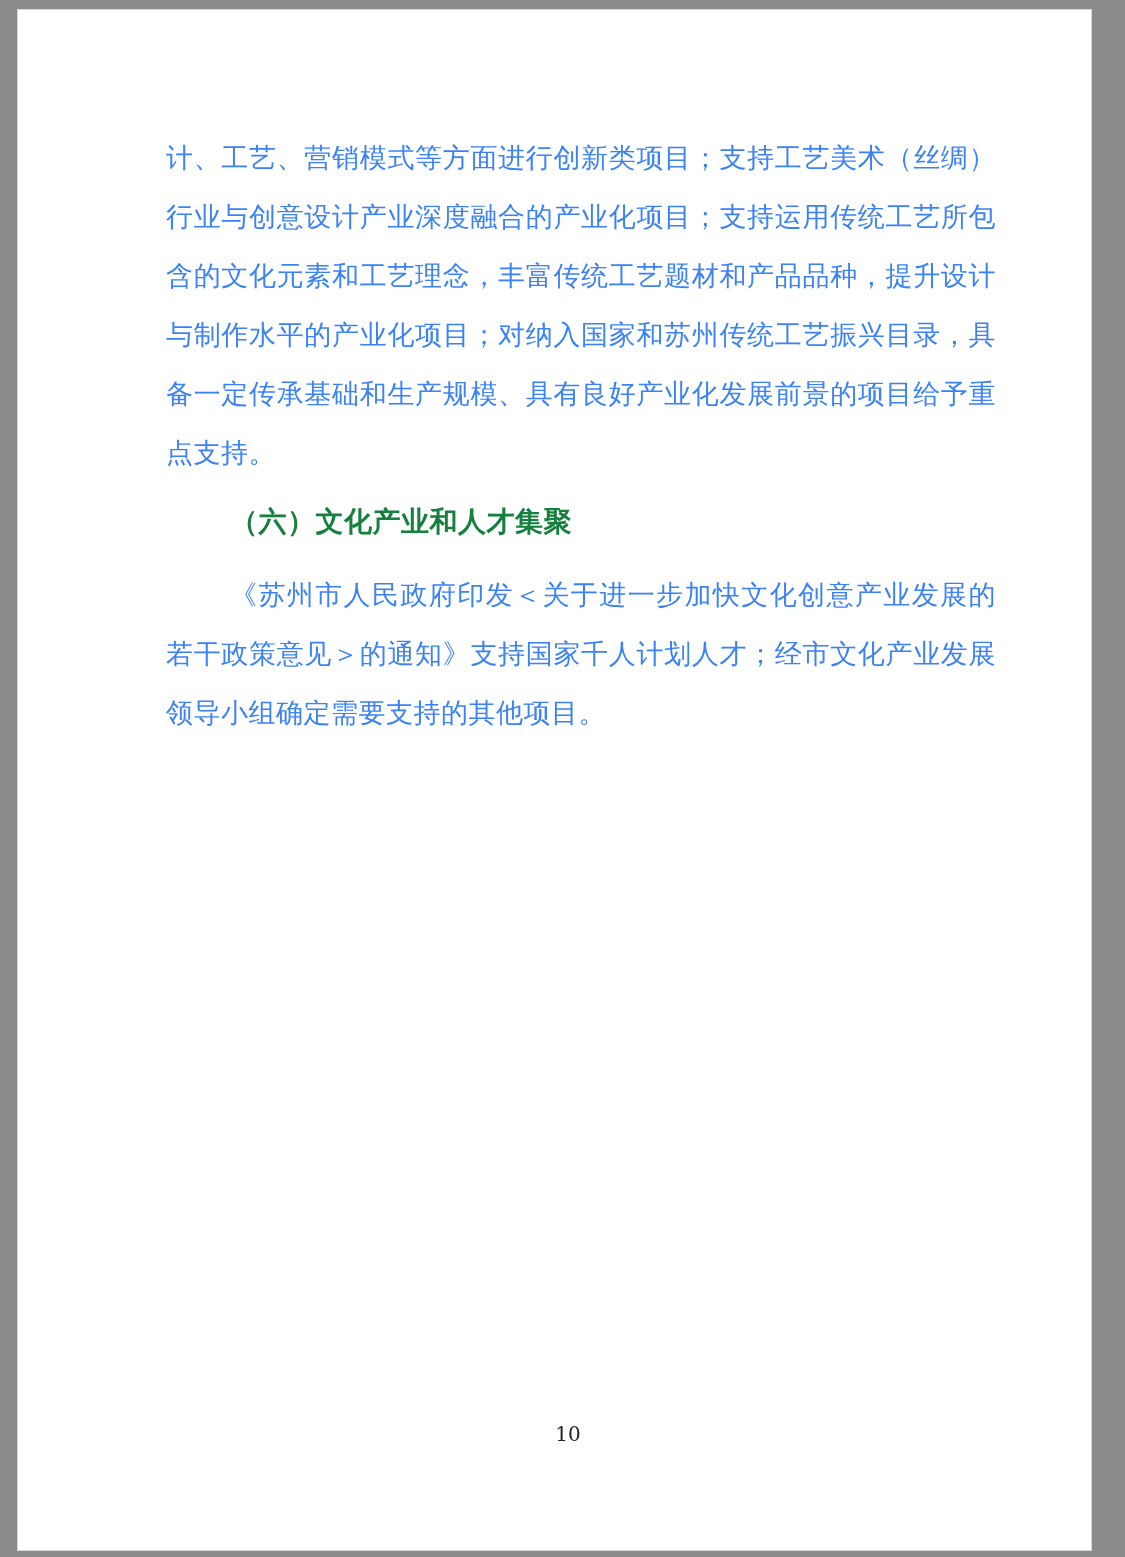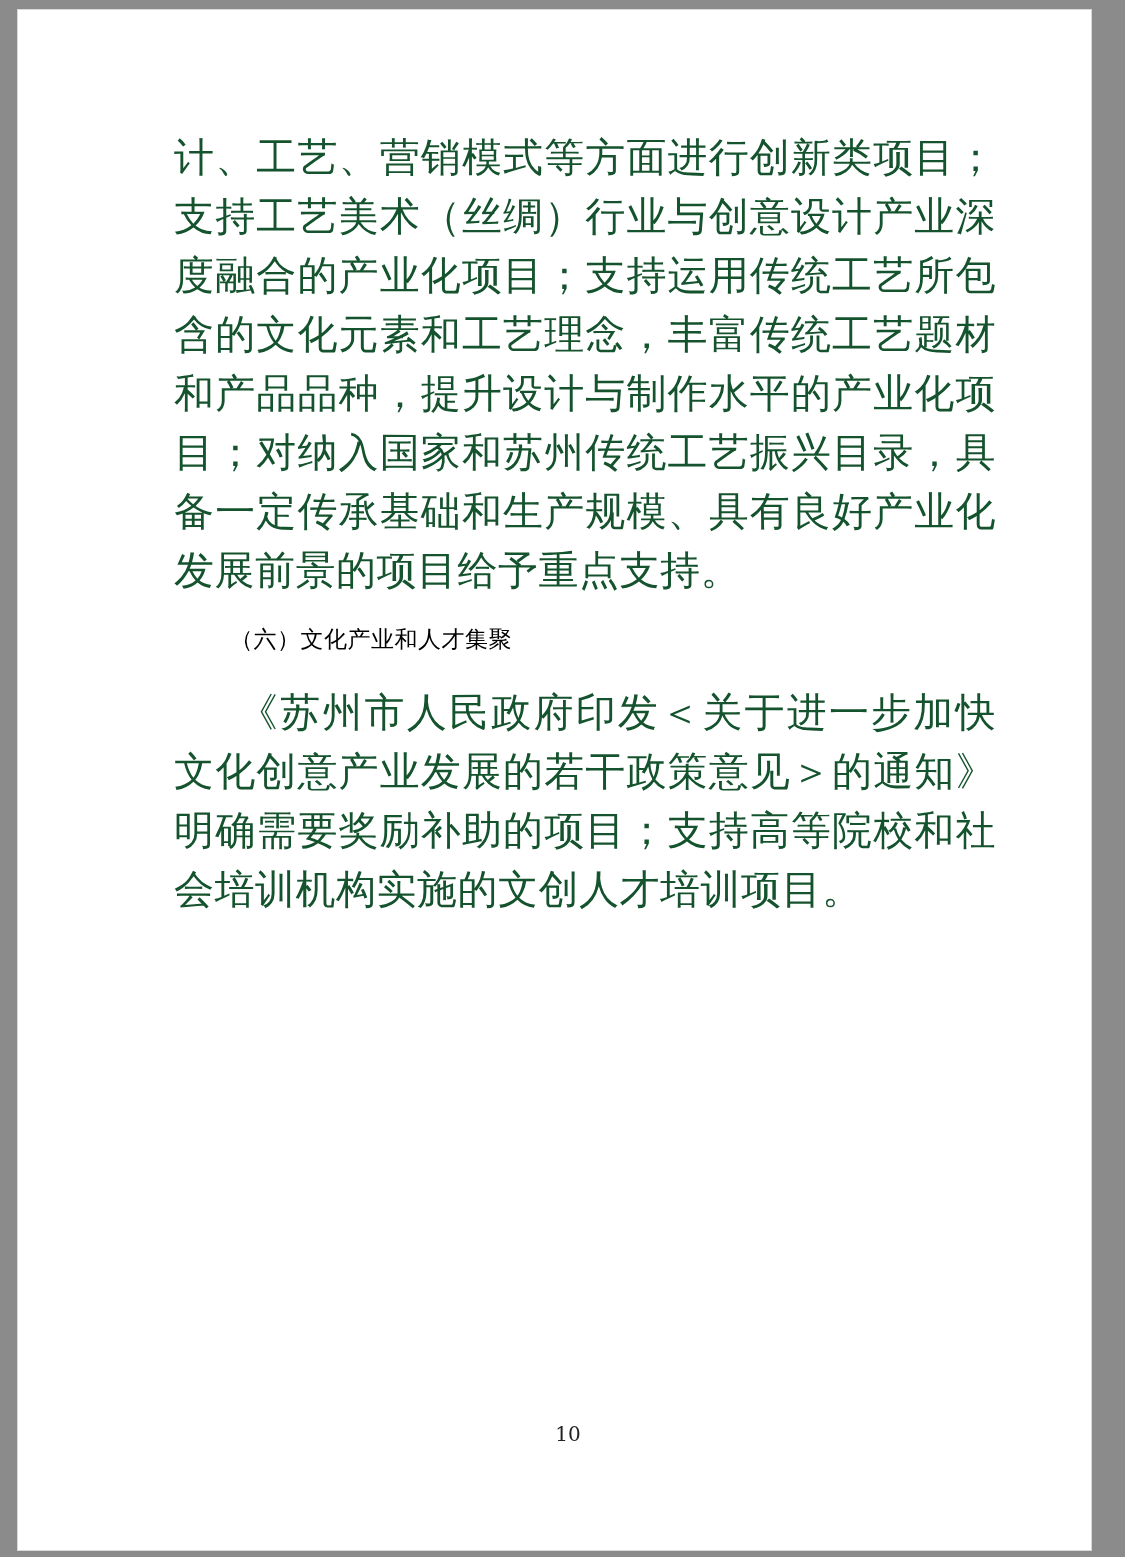--- a/index.html
+++ b/index.html
@@ -24,38 +24,38 @@
     overflow: hidden;
   }
   .content {
     position: absolute;
     left: 148px;
     top: 118px;
     width: 830px;
   }
   .para {
     font-family: "DejaVu Serif", "Liberation Serif", serif;
-    font-size: 40px;
+    font-size: 27px;
     line-height: 59px;
-    color: #14532d;
+    color: #3b82f6;
     text-align: justify;
     text-justify: inter-ideograph;
     letter-spacing: 0.5px;
-    margin: 0 0 0 8px;
+    margin: 0 0 0 0;
     word-break: break-all;
   }
   .indent {
     text-indent: 64px;
   }
   .heading {
     font-family: "DejaVu Serif", "Liberation Serif", serif;
-    font-size: 23px;
+    font-size: 28px;
     line-height: 59px;
-    color: #000000;
-    font-weight: 400;
+    color: #15803d;
+    font-weight: 700;
     text-indent: 64px;
     letter-spacing: 0.5px;
     margin: 0;
   }
   .gap-sm { height: 10px; }
   .gap-md { height: 14px; }
   .page-number {
     position: absolute;
     left: 0;
     right: 0;
@@ -76,18 +76,18 @@
     <p class="para">计、工艺、营销模式等方面进行创新类项目；支持工艺美术（丝绸）行业与创意设计产业深度融合的产业化项目；支持运用传统工艺所包含的文化元素和工艺理念，丰富传统工艺题材和产品品种，提升设计与制作水平的产业化项目；对纳入国家和苏州传统工艺振兴目录，具备一定传承基础和生产规模、具有良好产业化发展前景的项目给予重点支持。</p>
 
     <div class="gap-sm"></div>
 
     <p class="heading">（六）文化产业和人才集聚</p>
 
 
     <div class="gap-md"></div>
 
 
-    <p class="para indent">《苏州市人民政府印发＜关于进一步加快文化创意产业发展的若干政策意见＞的通知》明确需要奖励补助的项目；支持高等院校和社会培训机构实施的文创人才培训项目。</p>
+    <p class="para indent">《苏州市人民政府印发＜关于进一步加快文化创意产业发展的若干政策意见＞的通知》支持国家千人计划人才；经市文化产业发展领导小组确定需要支持的其他项目。</p>
 
   </div>
 
   <div class="page-number">10</div>
 </div>
 
 </body></html>

